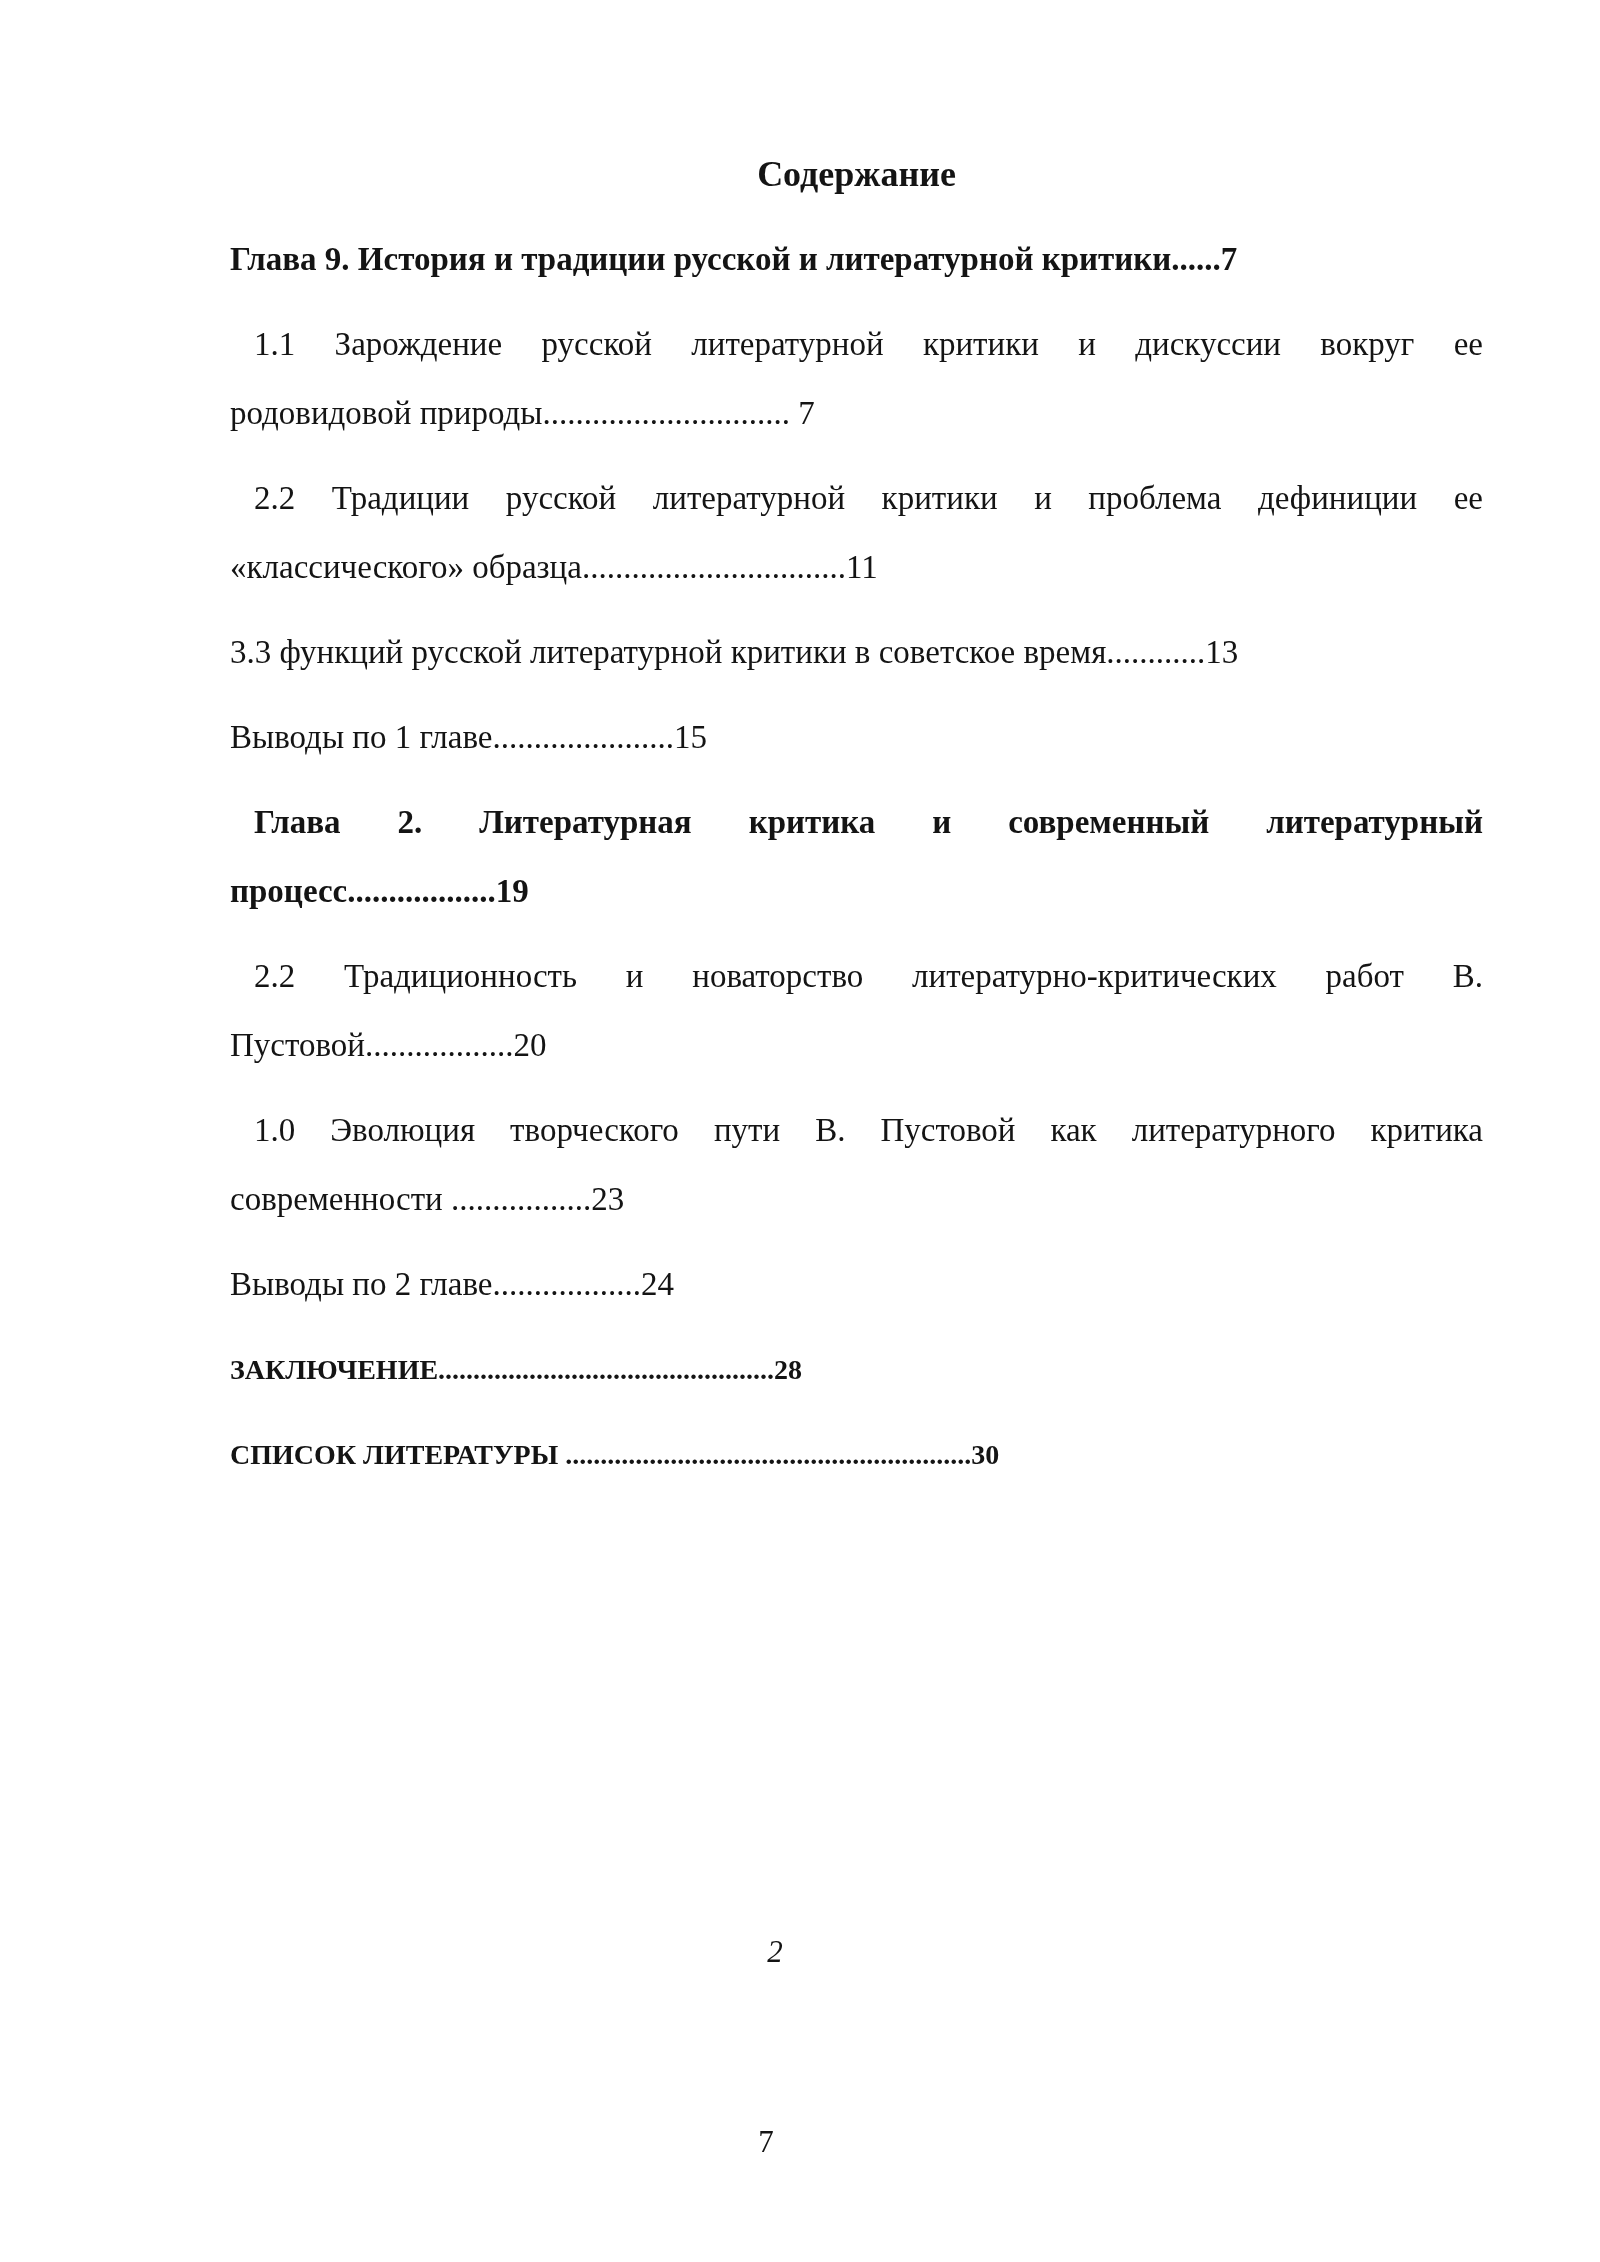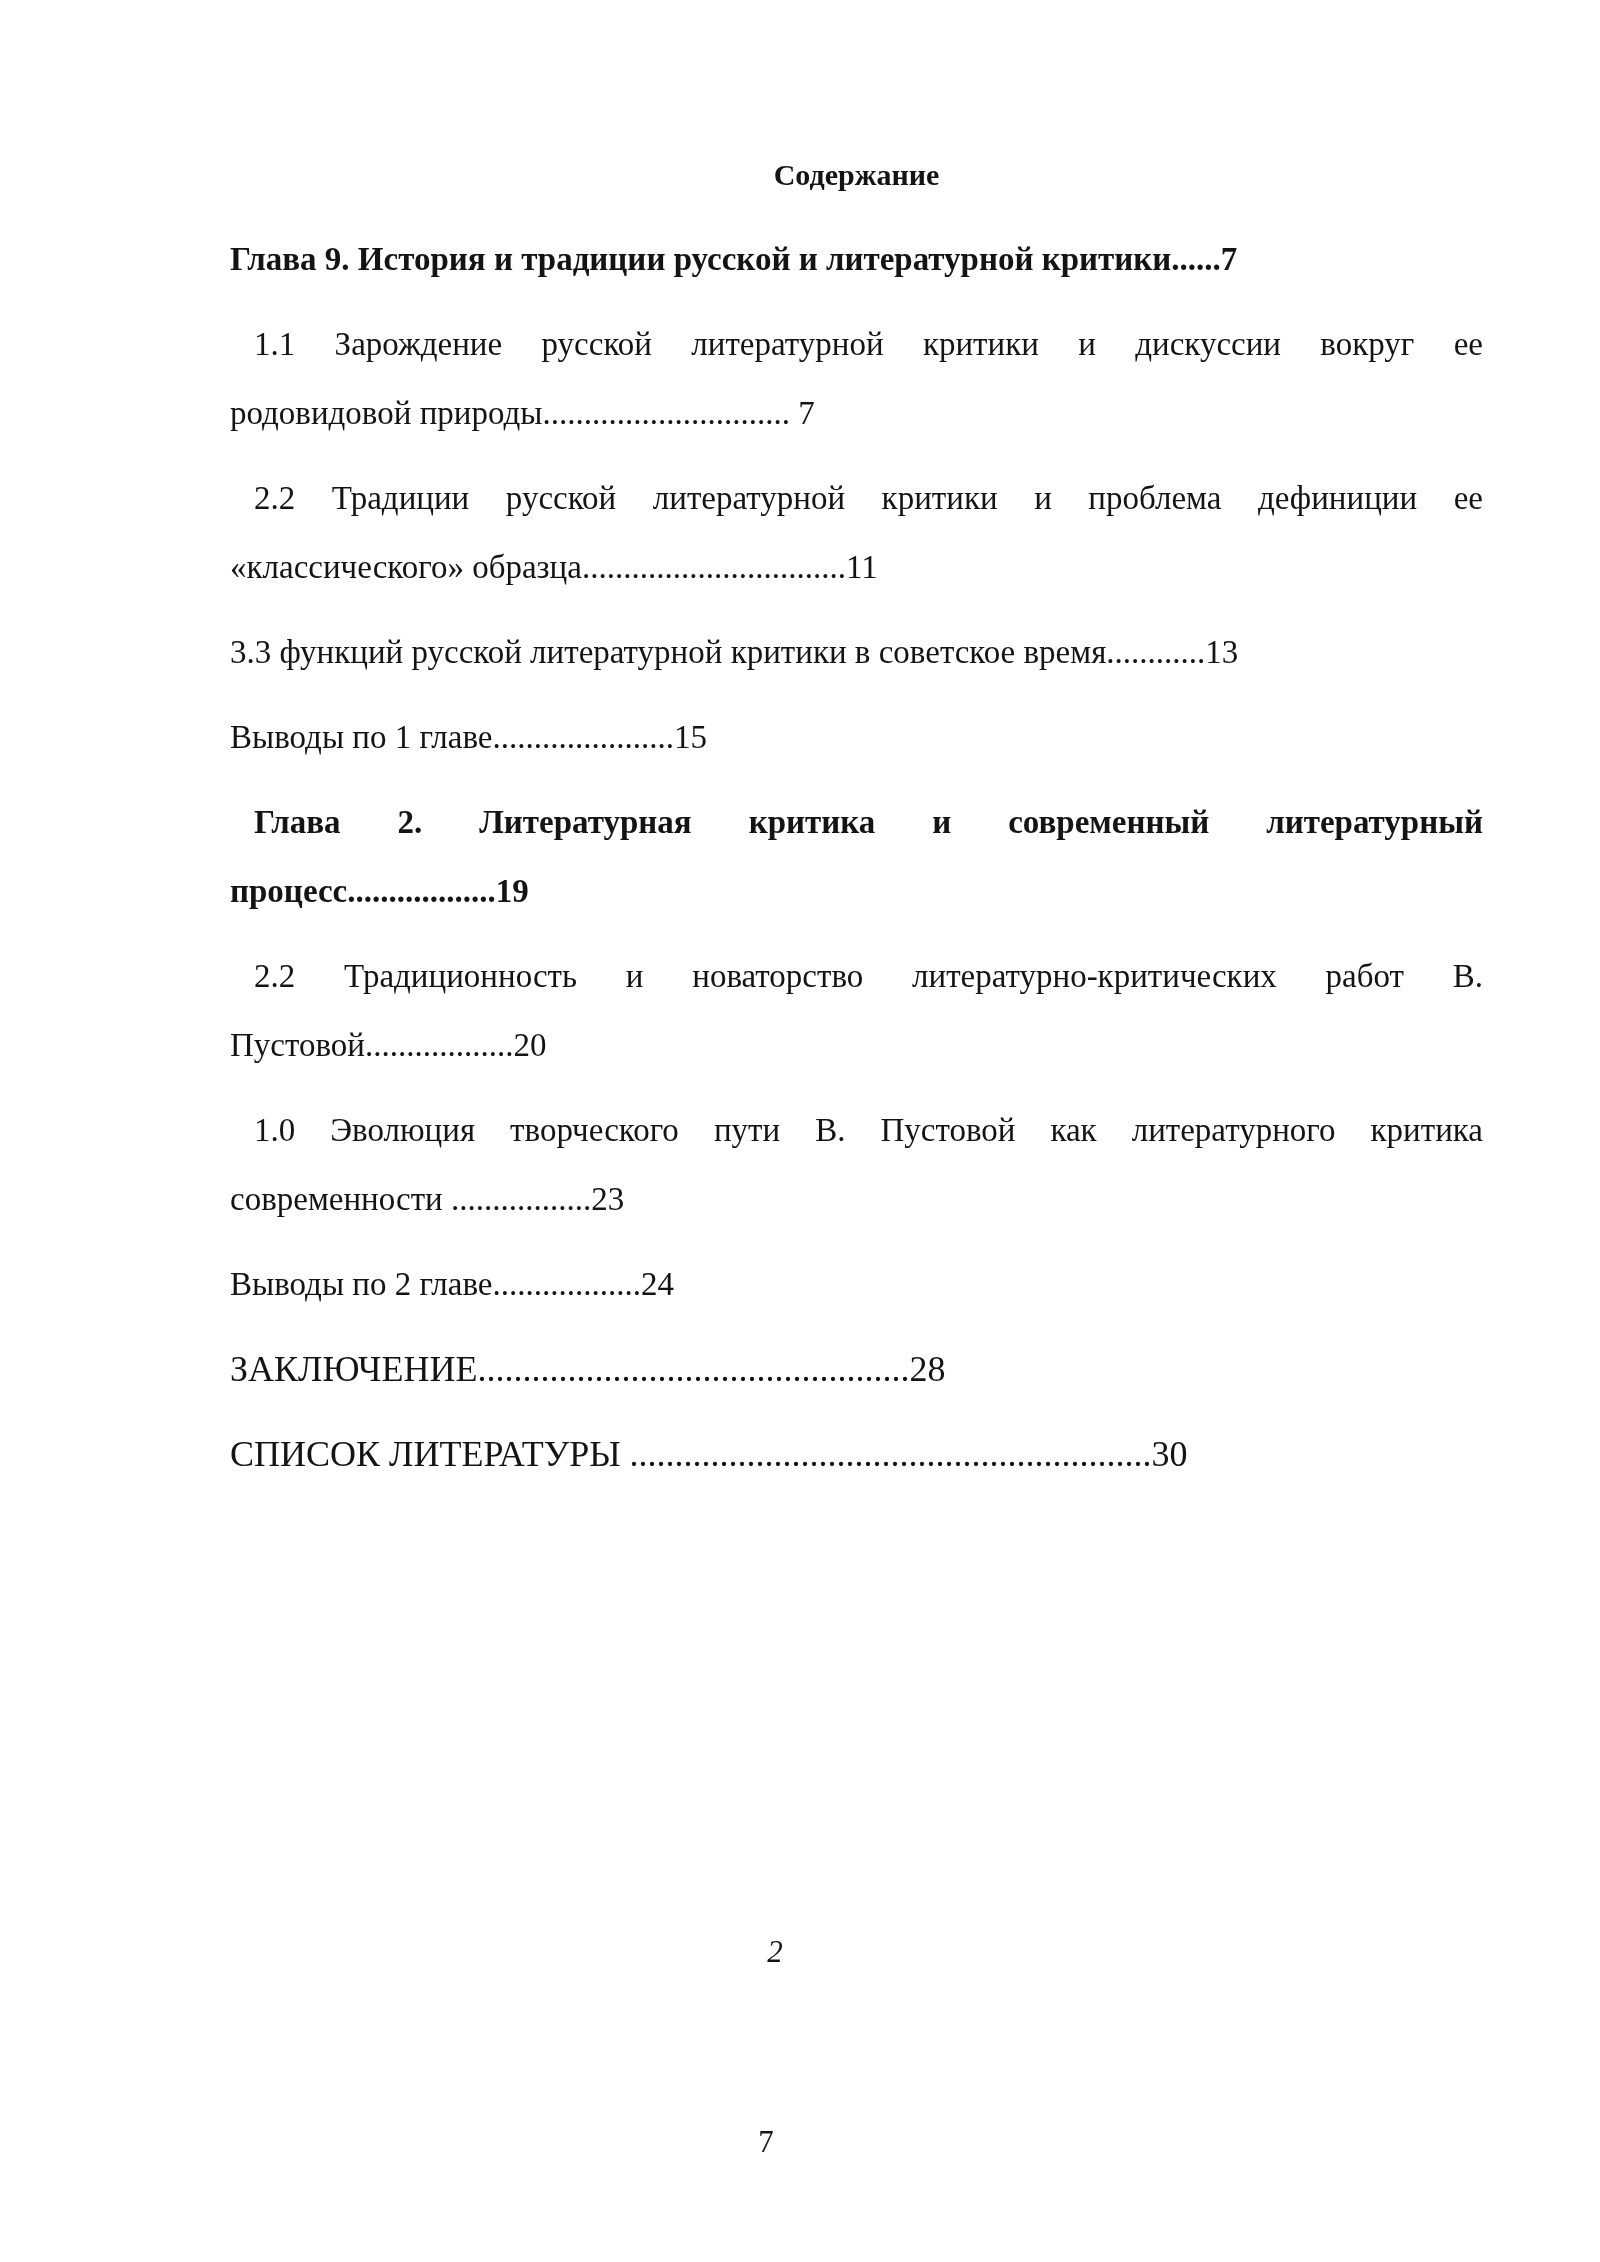--- a/index.html
+++ b/index.html
@@ -15,33 +15,33 @@
     font-family: "Liberation Serif", "DejaVu Serif", serif;
     color: #141414;
   }
   .page {
     position: absolute;
     left: 230px;
     top: 140px;
     width: 1253px;
   }
   .doc-title {
-    font-size: 30px;
+    font-size: 36px;
     font-weight: bold;
     text-align: center;
     line-height: 69px;
     margin: 0 0 16px 0;
   }
   .toc-entry {
     margin: 0 0 16px 0;
     font-size: 33px;
     line-height: 69px;
   }
   .toc-entry.bold { font-weight: bold; }
-  .toc-entry.caps { font-weight: normal; font-size: 36px; }
+  .toc-entry.caps { font-weight: bold; font-size: 28px; }
   .toc-line { display: block; text-align: left; white-space: normal; }
   .toc-line.j {
     text-align: justify;
     text-align-last: justify;
     margin-left: 24px;
   }
   .footer-num {
     position: absolute;
     transform: translateX(-50%);
     font-size: 31px;

